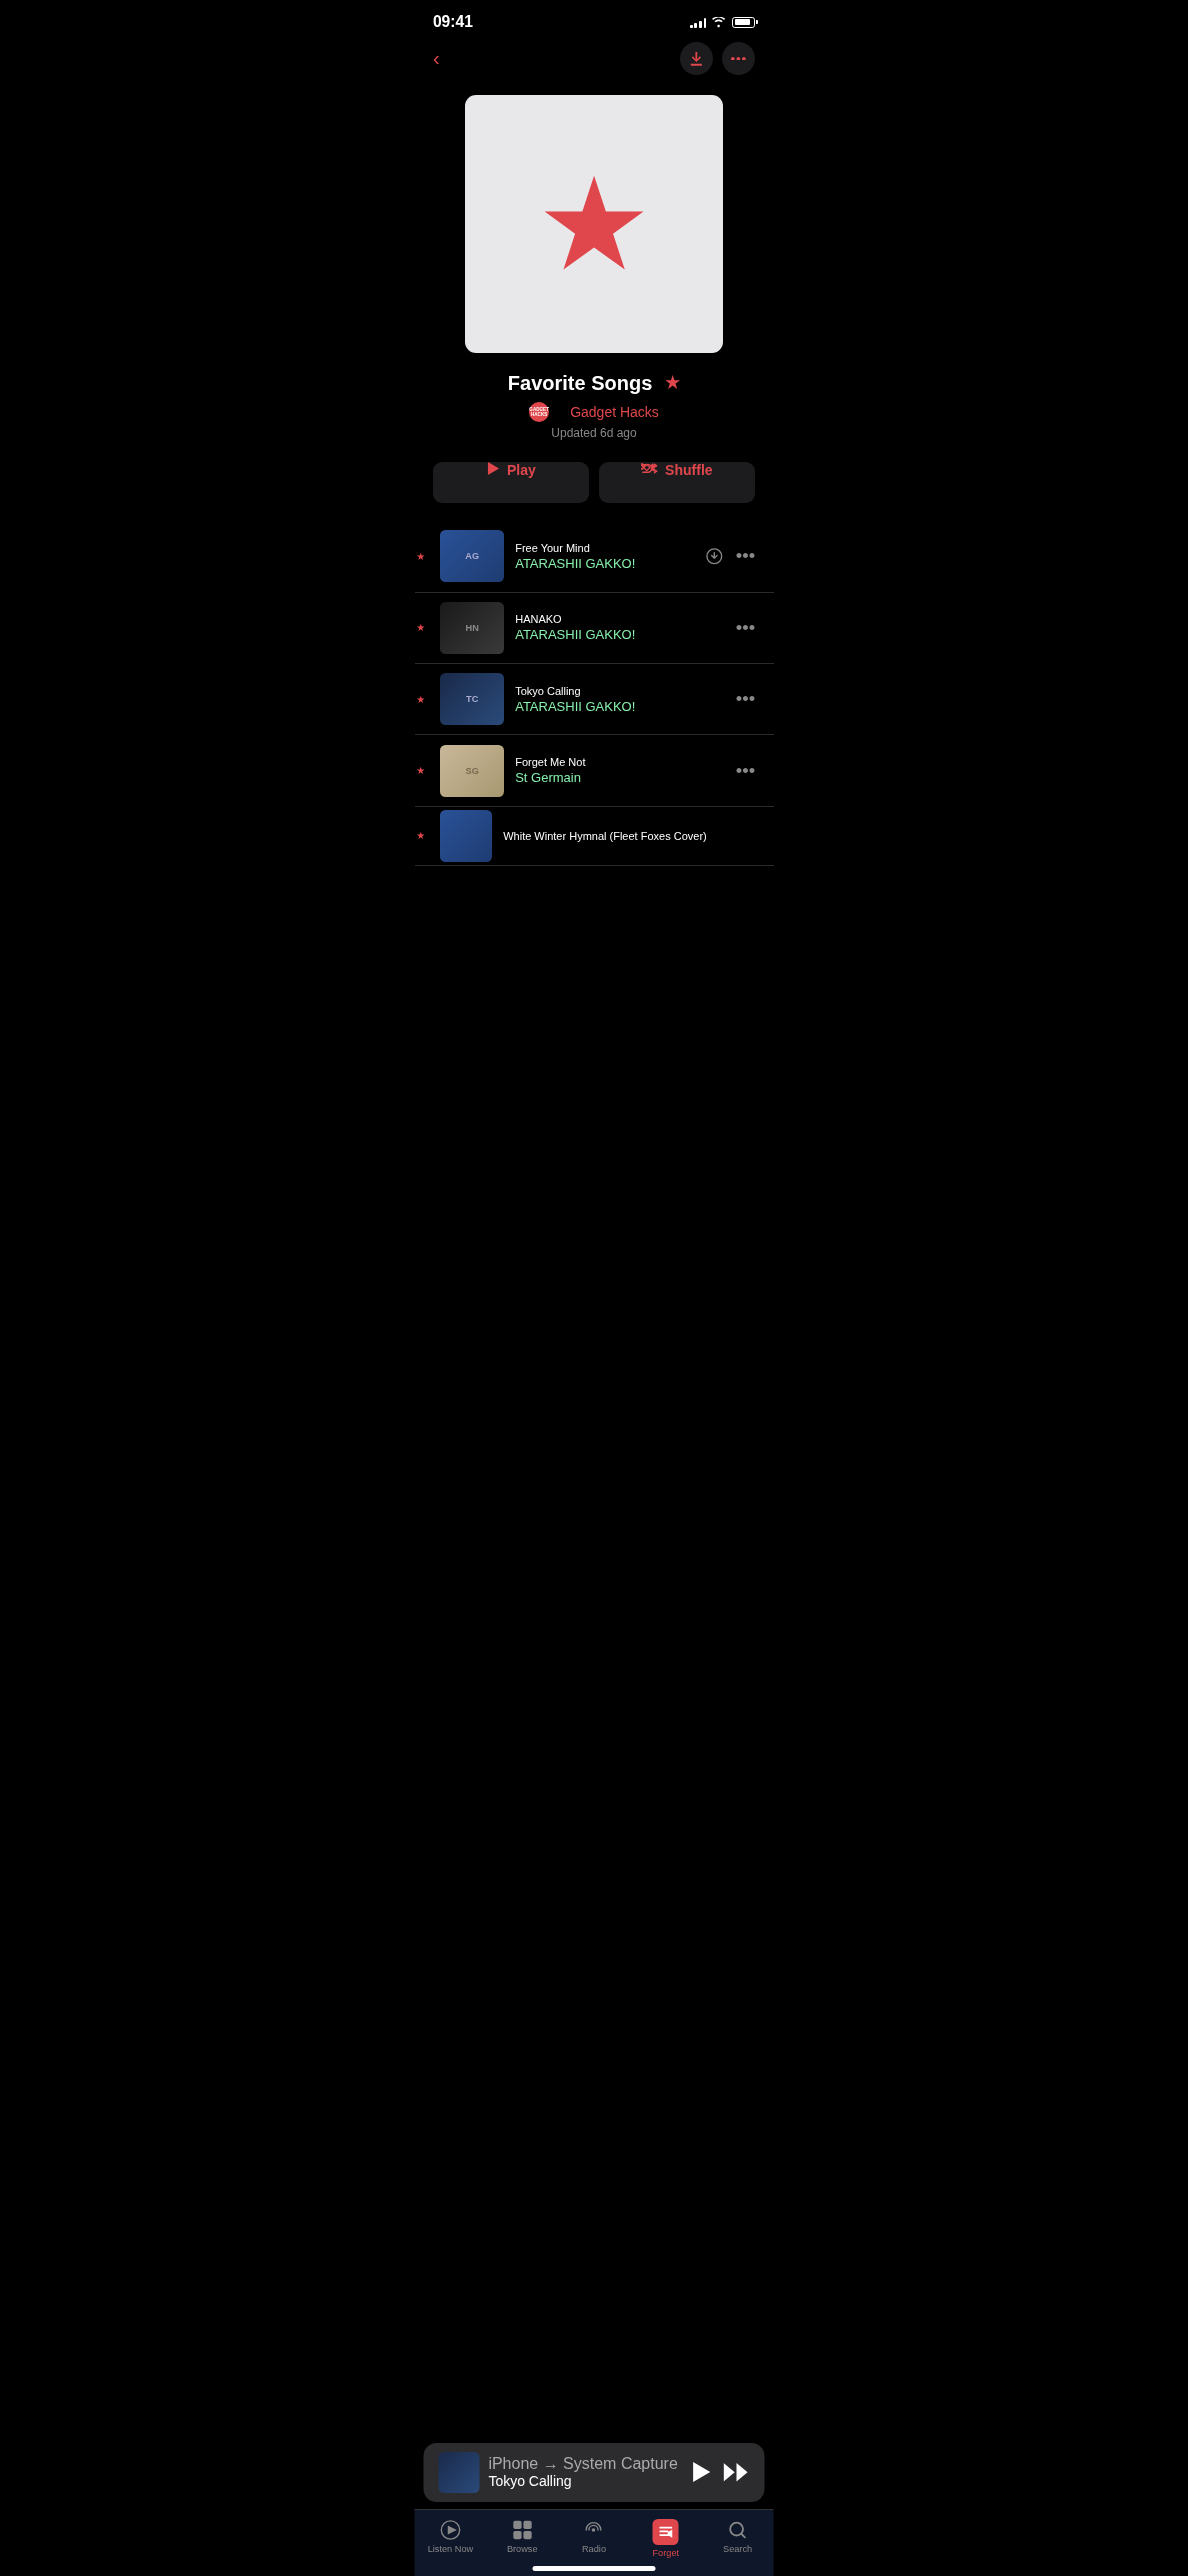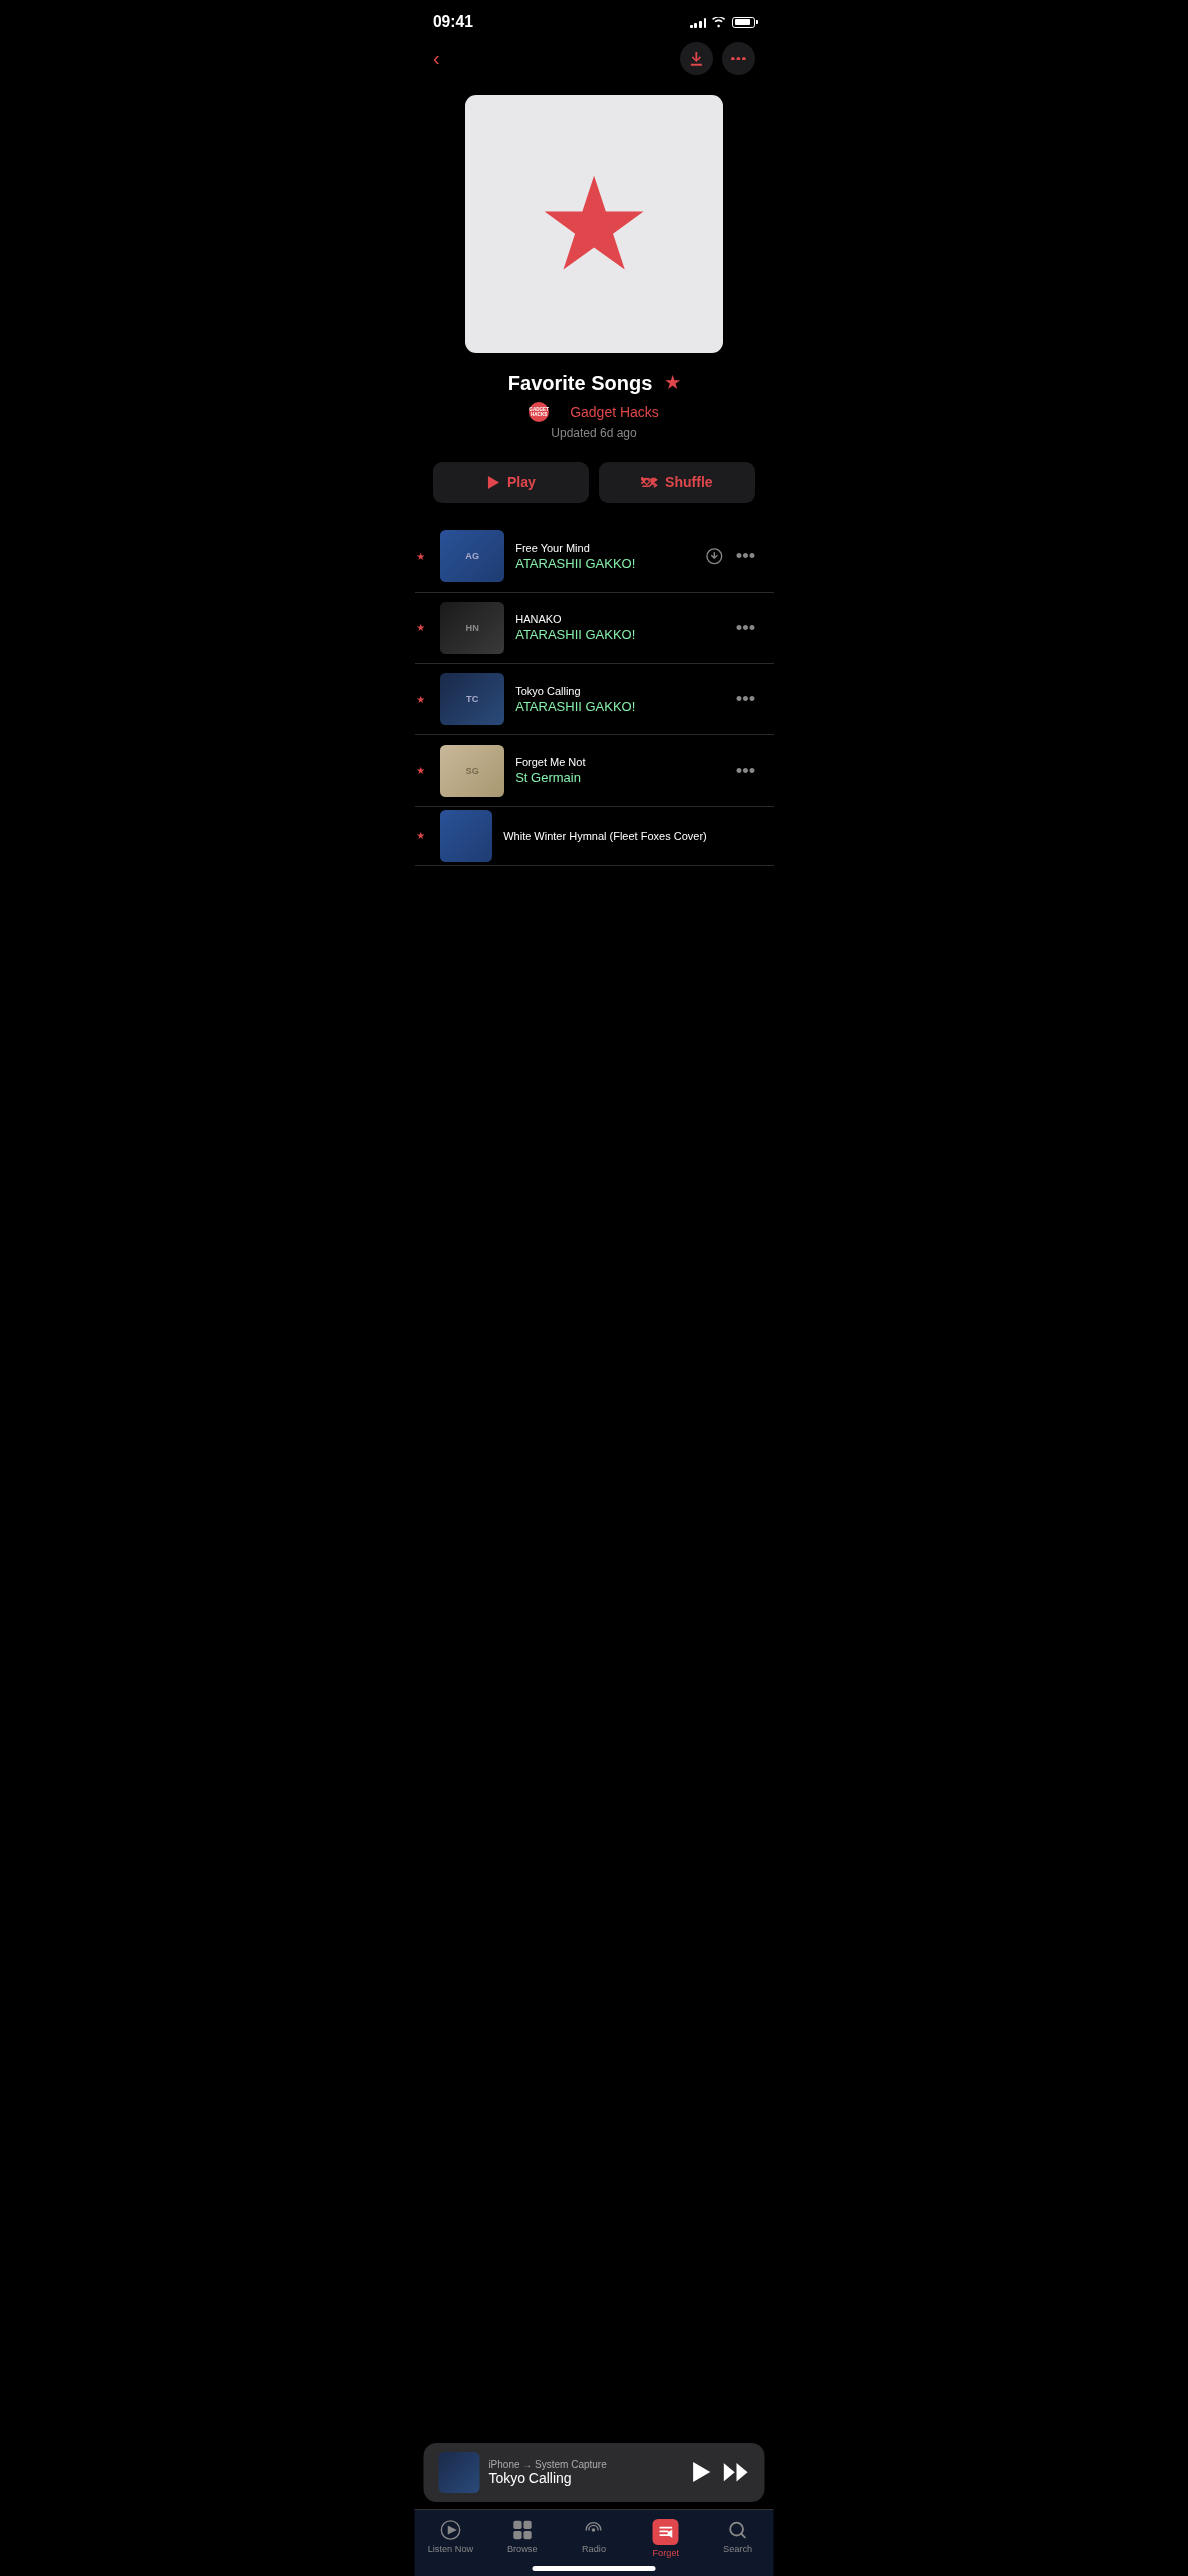--- a/index.html
+++ b/index.html
@@ -182,21 +182,21 @@
       gap: 9.2px;
       padding: 7.4px 18.4px 18.4px;
     }
     .action-btn {
       flex: 1;
       height: 41px;
       background: #1c1c1e;
       border: none;
       border-radius: 9.2px;
       display: flex;
-      align-items: center;
+      align-items: flex-start;
       justify-content: center;
       gap: 7.4px;
       color: #e0474c;
       font-size: 14px;
       font-weight: 600;
       cursor: pointer;
     }
 
     
     .song-list {
@@ -295,21 +295,21 @@
       height: 41px;
       border-radius: 5.5px;
       background: linear-gradient(135deg, #1a2a4a 0%, #2a4a7a 100%);
       flex-shrink: 0;
     }
     .mini-info {
       flex: 1;
       min-width: 0;
     }
     .mini-source {
-      font-size: 10px;
+      font-size: 16px;
       color: #aaa;
       white-space: nowrap;
       overflow: hidden;
       text-overflow: ellipsis;
     }
     .mini-title {
       font-size: 14px;
       font-weight: 500;
       color: #fff;
     }

